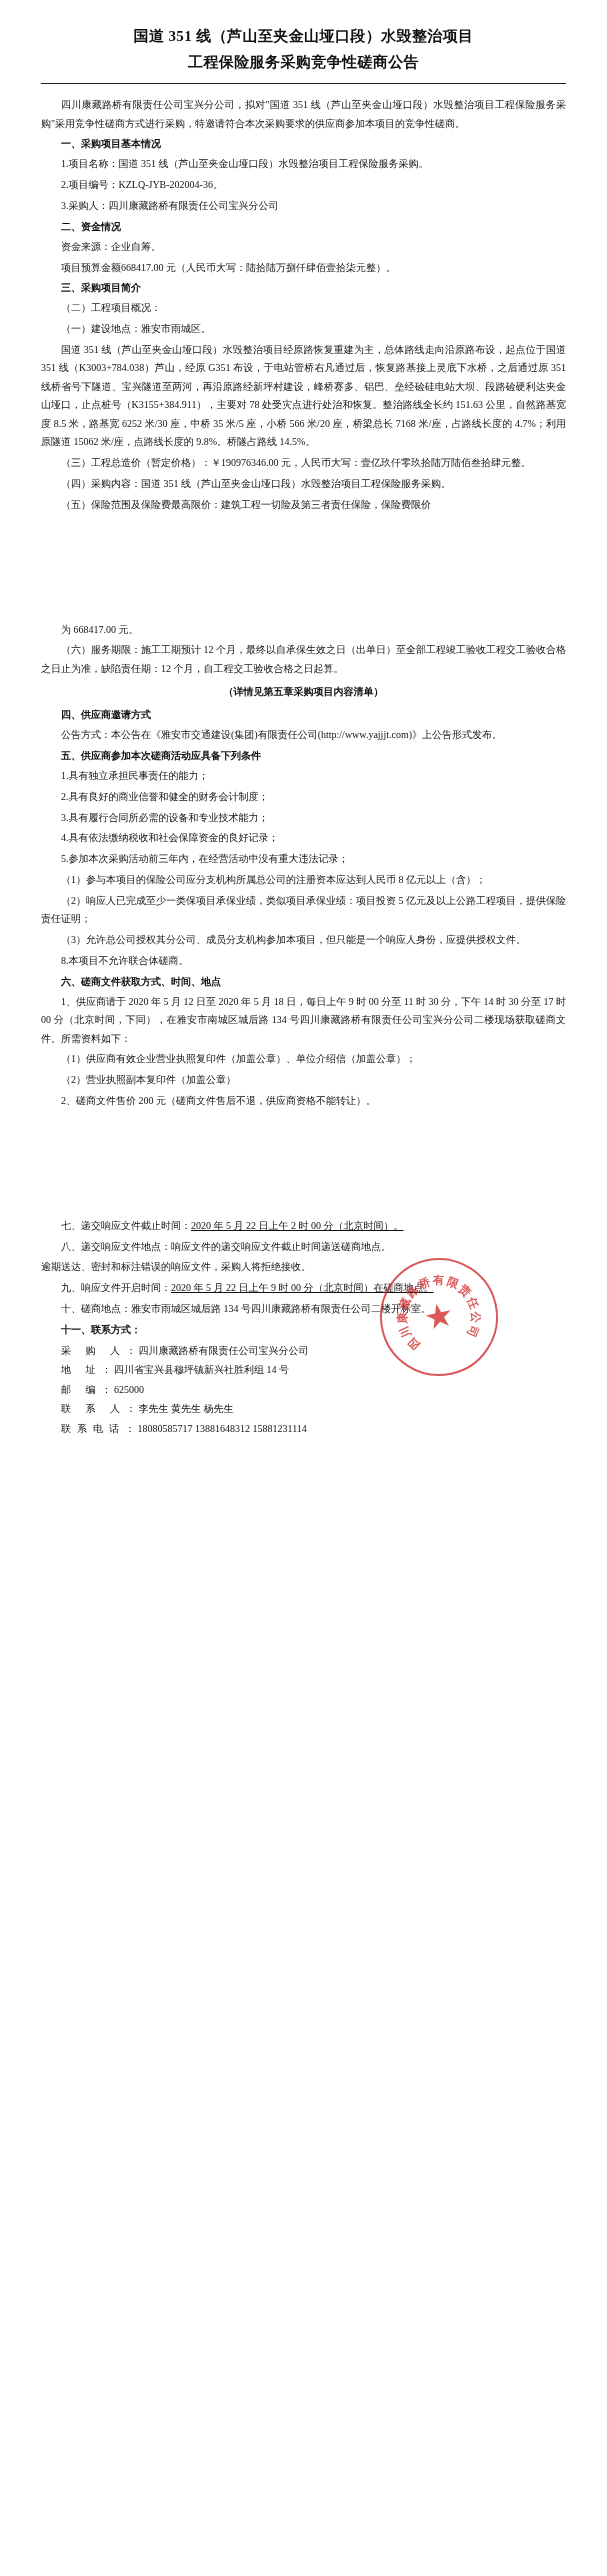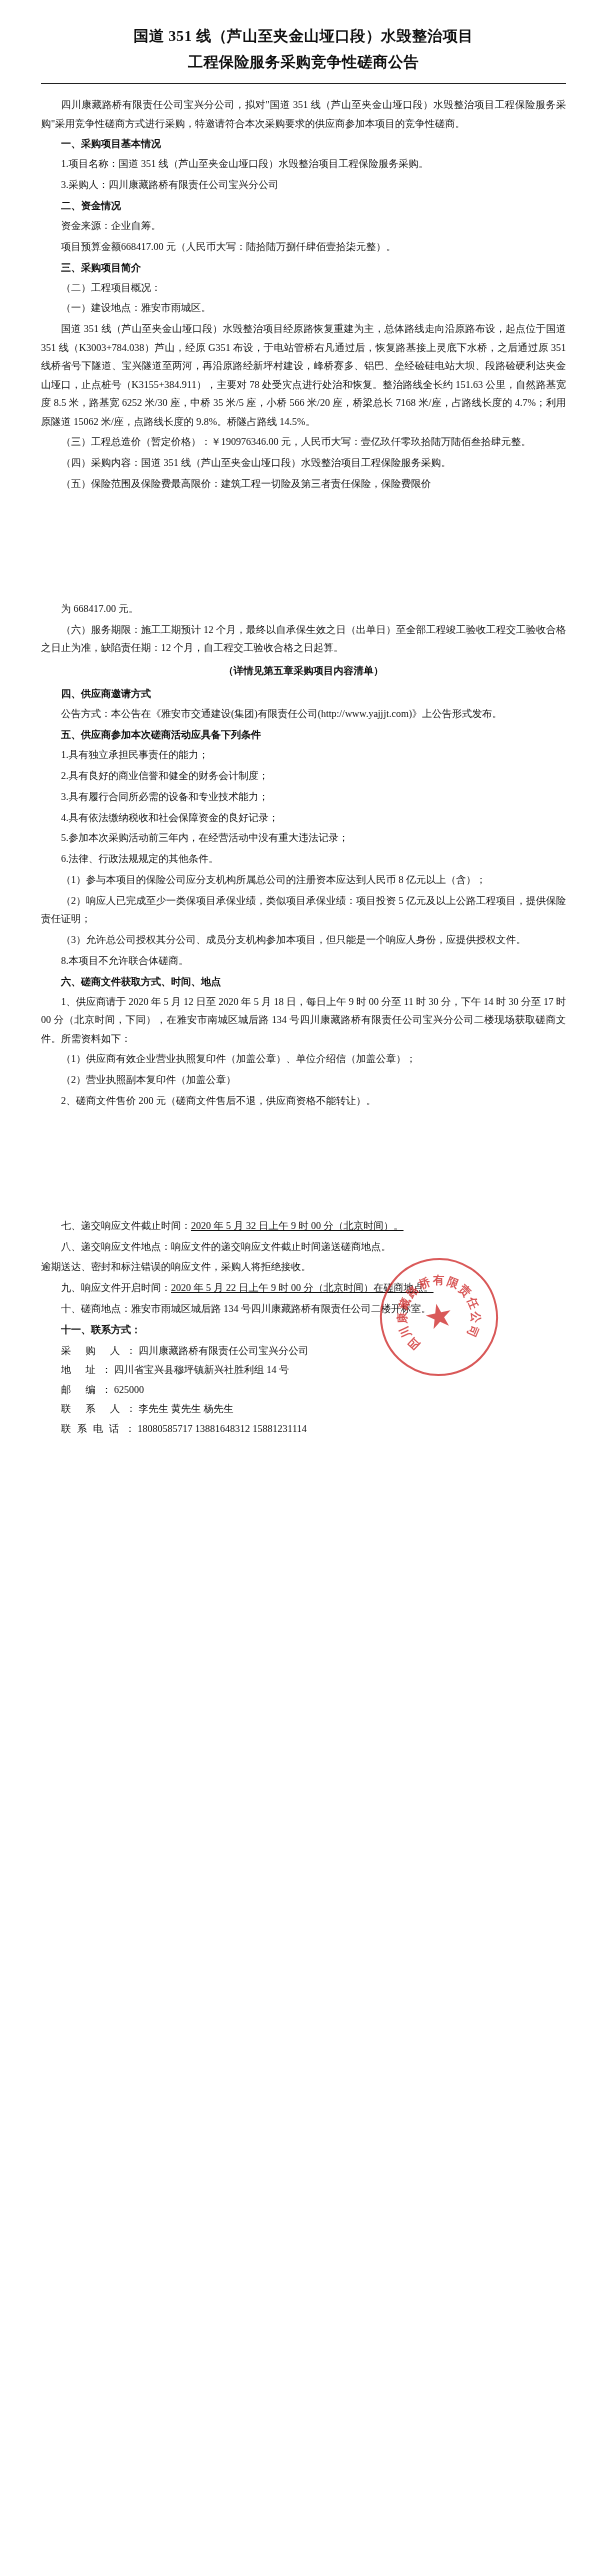--- a/index.html
+++ b/index.html
@@ -137,20 +137,21 @@
     <div class="doc-title">
       <span>国道 351 线（芦山至夹金山垭口段）水毁整治项目</span>
       <span class="line2">工程保险服务采购竞争性磋商公告</span>
     </div>
     <hr class="rule">
 
     <p class="indent">四川康藏路桥有限责任公司宝兴分公司，拟对"国道 351 线（芦山至夹金山垭口段）水毁整治项目工程保险服务采购"采用竞争性磋商方式进行采购，特邀请符合本次采购要求的供应商参加本项目的竞争性磋商。</p>
 
     <p class="sec-head">一、采购项目基本情况</p>
     <p class="nested">1.项目名称：国道 351 线（芦山至夹金山垭口段）水毁整治项目工程保险服务采购。</p>
+    <p class="nested">2.项目编号：KZLQ-JYB-202004-36。</p>
     <p class="nested">3.采购人：四川康藏路桥有限责任公司宝兴分公司</p>
 
     <p class="sec-head">二、资金情况</p>
     <p class="nested">资金来源：企业自筹。</p>
     <p class="nested">项目预算金额668417.00 元（人民币大写：陆拾陆万捌仟肆佰壹拾柒元整）。</p>
 
     <p class="sec-head">三、采购项目简介</p>
     <p class="nested">（二）工程项目概况：</p>
     <p class="nested">（一）建设地点：雅安市雨城区。</p>
     <p class="indent">国道 351 线（芦山至夹金山垭口段）水毁整治项目经原路恢复重建为主，总体路线走向沿原路布设，起点位于国道 351 线（K3003+784.038）芦山，经原 G351 布设，于电站管桥右凡通过后，恢复路基接上灵底下水桥，之后通过原 351 线桥省号下隧道、宝兴隧道至两河，再沿原路经新坪村建设，峰桥赛多、铝巴、垒经硷硅电站大坝、段路硷硬利达夹金山垭口，止点桩号（K3155+384.911），主要对 78 处受灾点进行处治和恢复。整治路线全长约 151.63 公里，自然路基宽度 8.5 米，路基宽 6252 米/30 座，中桥 35 米/5 座，小桥 566 米/20 座，桥梁总长 7168 米/座，占路线长度的 4.7%；利用原隧道 15062 米/座，点路线长度的 9.8%。桥隧占路线 14.5%。</p>
@@ -172,41 +173,40 @@
 
     <p class="sec-head">四、供应商邀请方式</p>
     <p class="nested">公告方式：本公告在《雅安市交通建设(集团)有限责任公司(http://www.yajjjt.com)》上公告形式发布。</p>
 
     <p class="sec-head">五、供应商参加本次磋商活动应具备下列条件</p>
     <p class="nested">1.具有独立承担民事责任的能力；</p>
     <p class="nested">2.具有良好的商业信誉和健全的财务会计制度；</p>
     <p class="nested">3.具有履行合同所必需的设备和专业技术能力；</p>
     <p class="nested">4.具有依法缴纳税收和社会保障资金的良好记录；</p>
     <p class="nested">5.参加本次采购活动前三年内，在经营活动中没有重大违法记录；</p>
-    <p class="nested">6.法律、行政法规规定的其他条件。</p>
     <p class="nested">（1）参与本项目的保险公司应分支机构所属总公司的注册资本应达到人民币 8 亿元以上（含）；</p>
     <p class="nested">（2）响应人已完成至少一类保项目承保业绩，类似项目承保业绩：项目投资 5 亿元及以上公路工程项目，提供保险责任证明；</p>
     <p class="nested">（3）允许总公司授权其分公司、成员分支机构参加本项目，但只能是一个响应人身份，应提供授权文件。</p>
     <p class="nested">8.本项目不允许联合体磋商。</p>
 
     <p class="sec-head">六、磋商文件获取方式、时间、地点</p>
     <p class="nested">1、供应商请于 2020 年 5 月 12 日至 2020 年 5 月 18 日，每日上午 9 时 00 分至 11 时 30 分，下午 14 时 30 分至 17 时 00 分（北京时间，下同），在雅安市南城区城后路 134 号四川康藏路桥有限责任公司宝兴分公司二楼现场获取磋商文件。所需资料如下：</p>
     <p class="nested">（1）供应商有效企业营业执照复印件（加盖公章）、单位介绍信（加盖公章）；</p>
     <p class="nested">（2）营业执照副本复印件（加盖公章）</p>
     <p class="nested">2、磋商文件售价 200 元（磋商文件售后不退，供应商资格不能转让）。</p>
   </div>
   <div class="pad-bottom"></div>
 </div>
 
 <div class="page-sep"></div>
 
 <div class="page">
   <div class="page-inner" style="padding-top:30px;">
 
-    <p class="nested"><span>七、递交响应文件截止时间：</span><span class="underline">2020 年 5 月 32 日上午 9 时 00 分（北京时间）。</span></p>
+    <p class="nested"><span>七、递交响应文件截止时间：</span><span class="underline">2020 年 5 月 22 日上午 2 时 00 分（北京时间）。</span></p>
 
     <p class="nested"><span>八、递交响应文件地点：</span><span>响应文件的递交响应文件截止时间递送磋商地点。</span></p>
     <p>逾期送达、密封和标注错误的响应文件，采购人将拒绝接收。</p>
 
     <p class="nested"><span>九、响应文件开启时间：</span><span class="underline">2020 年 5 月 22 日上午 9 时 00 分（北京时间）在磋商地点。</span></p>
 
     <p class="nested"><span>十、磋商地点：</span><span>雅安市雨城区城后路 134 号四川康藏路桥有限责任公司二楼开标室。</span></p>
 
     <p class="sec-head">十一、联系方式：</p>
 

